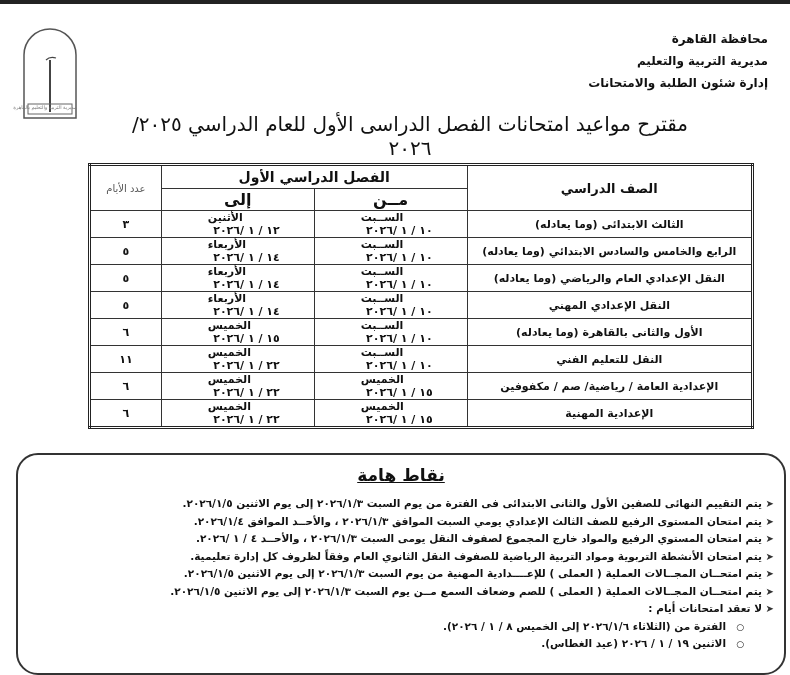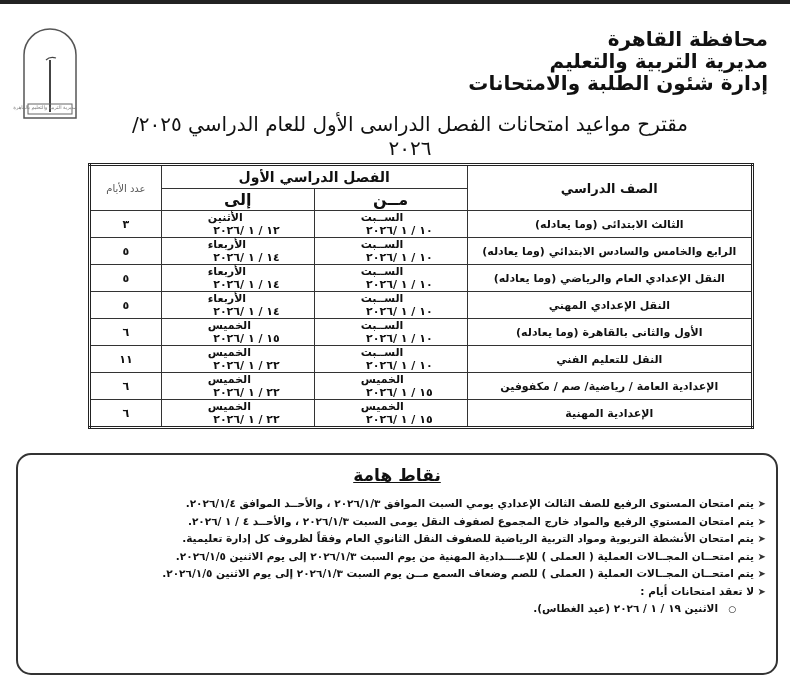--- a/index.html
+++ b/index.html
@@ -6,21 +6,21 @@
   body {
     width: 790px; height: 675px; overflow: hidden;
     background: #ffffff;
     font-family: "DejaVu Sans", "Liberation Sans", sans-serif;
     color: #111;
     position: relative;
   }
   .topbar { position: absolute; left: 0; top: 0; width: 790px; height: 4px; background: #222; }
   .header {
     position: absolute; right: 22px; top: 28px; text-align: right;
-    font-weight: bold; font-size: 20px; line-height: 22px;
+    font-weight: bold; font-size: 12px; line-height: 22px;
   }
   .logo {
     position: absolute; left: 20px; top: 20px; width: 60px; height: 100px;
   }
   .logo-cap { position: absolute; left: 10px; top: 104px; font-size: 5px; color: #777; width: 70px; text-align: center; direction: rtl; }
   .title {
     position: absolute; left: 110px; top: 112px; width: 600px; text-align: center;
     font-weight: normal; font-size: 20px; letter-spacing: 0;
   }
   table.sched {
@@ -35,21 +35,21 @@
   table.sched tr.row td { height: 26px; }
   .th-grade { width: 298px; font-size: 13px !important; }
   .th-term { height: 22px; font-size: 14px !important; }
   .th-sub { height: 21px; }
   .th-days { width: 66px; font-size: 10px !important; color: #555; font-weight: normal !important; line-height: 13px; }
   .day { display: inline-block; min-width: 60px; text-align: left; }
   .date { display: inline-block; min-width: 84px; text-align: right; direction: ltr; }
   td.from, td.to { width: 150px; }
   .notes {
     position: absolute; left: 16px; top: 453px; width: 758px; height: 218px;
-    border: 2px solid #333; border-radius: 15px;
+    border: 2px solid #333; border-radius: 22px; padding-left: 8px;
   }
   .notes-title {
     position: absolute; left: 0; top: 10px; width: 100%; text-align: center;
     font-weight: bold; font-size: 17px;
   }
   .notes-title span { text-decoration: underline; }
   .notes-list {
     position: absolute; right: 10px; top: 40px; width: 640px;
     margin: 0; padding: 0; list-style: none; font-size: 10.5px; font-weight: bold; line-height: 16.5px;
   }
@@ -141,24 +141,26 @@
       <td class="from"><span class="day">الخميس</span><span class="date">١٥ / ١ /٢٠٢٦</span></td>
       <td class="to"><span class="day">الخميس</span><span class="date">٢٢ / ١ /٢٠٢٦</span></td>
       <td>٦</td>
     </tr>
   </tbody>
 </table>
 
 <div class="notes">
   <div class="notes-title"><span>نقاط هامة</span></div>
   <ul class="notes-list">
+    <li><span class="arrow">➤</span><span>يتم التقييم النهائى للصفين الأول والثانى الابتدائى فى الفترة من يوم السبت ٢٠٢٦/١/٣ إلى يوم الاثنين ٢٠٢٦/١/٥.</span></li>
     <li><span class="arrow">➤</span><span>يتم امتحان المستوى الرفيع للصف الثالث الإعدادي يومي السبت الموافق ٢٠٢٦/١/٣ ، والأحــد الموافق ٢٠٢٦/١/٤.</span></li>
     <li><span class="arrow">➤</span><span>يتم امتحان المستوي الرفيع والمواد خارج المجموع لصفوف النقل يومى السبت ٢٠٢٦/١/٣ ، والأحــد ٤ / ١ /٢٠٢٦.</span></li>
     <li><span class="arrow">➤</span><span>يتم امتحان الأنشطة التربوية ومواد التربية الرياضية للصفوف النقل الثانوي العام وفقاً لظروف كل إدارة تعليمية.</span></li>
     <li><span class="arrow">➤</span><span>يتم امتحــان المجــالات العملية ( العملى ) للإعــــدادية المهنية من يوم السبت ٢٠٢٦/١/٣  إلى يوم الاثنين ٢٠٢٦/١/٥.</span></li>
     <li><span class="arrow">➤</span><span>يتم امتحــان المجــالات العملية ( العملى ) للصم وضعاف السمع مــن يوم السبت ٢٠٢٦/١/٣  إلى يوم الاثنين ٢٠٢٦/١/٥.</span></li>
     <li><span class="arrow">➤</span><span>لا تعقد امتحانات أيام :</span>
       <ul class="sub-list">
+        <li><span class="circle">○</span><span>الفترة من (الثلاثاء ٢٠٢٦/١/٦ إلى الخميس ٨ / ١ / ٢٠٢٦).</span></li>
         <li><span class="circle">○</span><span>الاثنين ١٩ / ١ / ٢٠٢٦ (عيد الغطاس).</span></li>
       </ul>
     </li>
   </ul>
 </div>
 
 </body></html>

